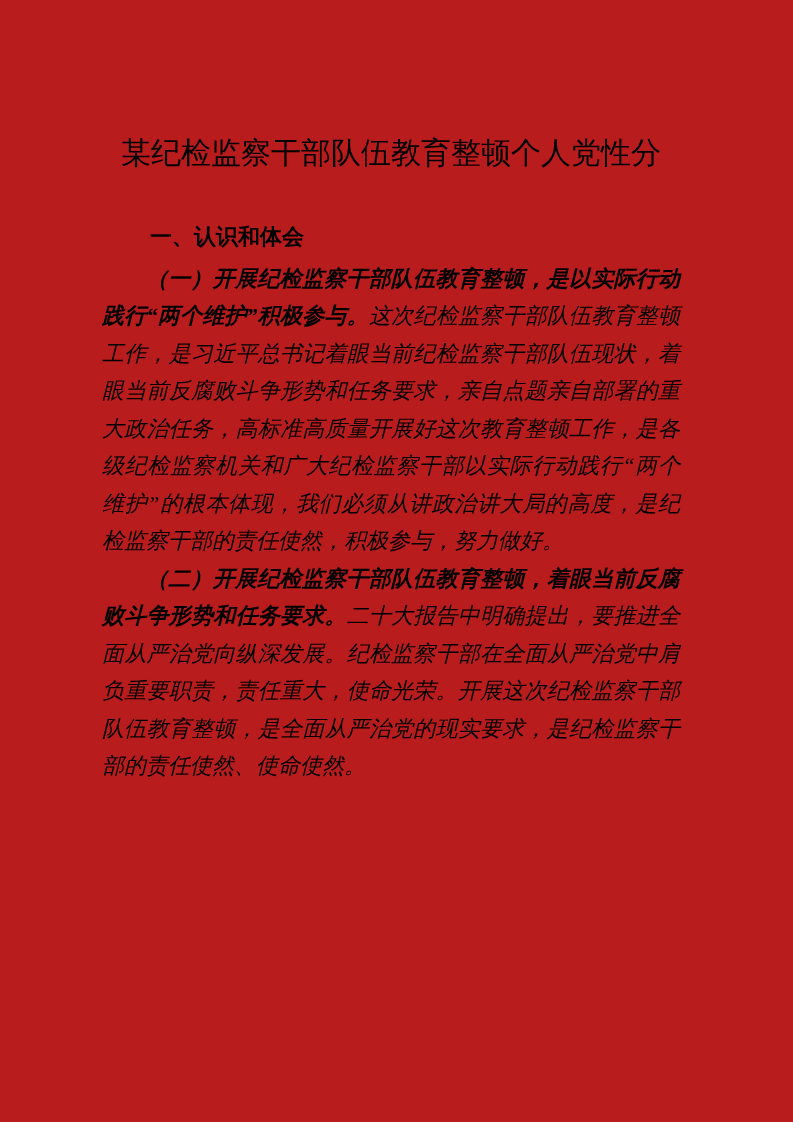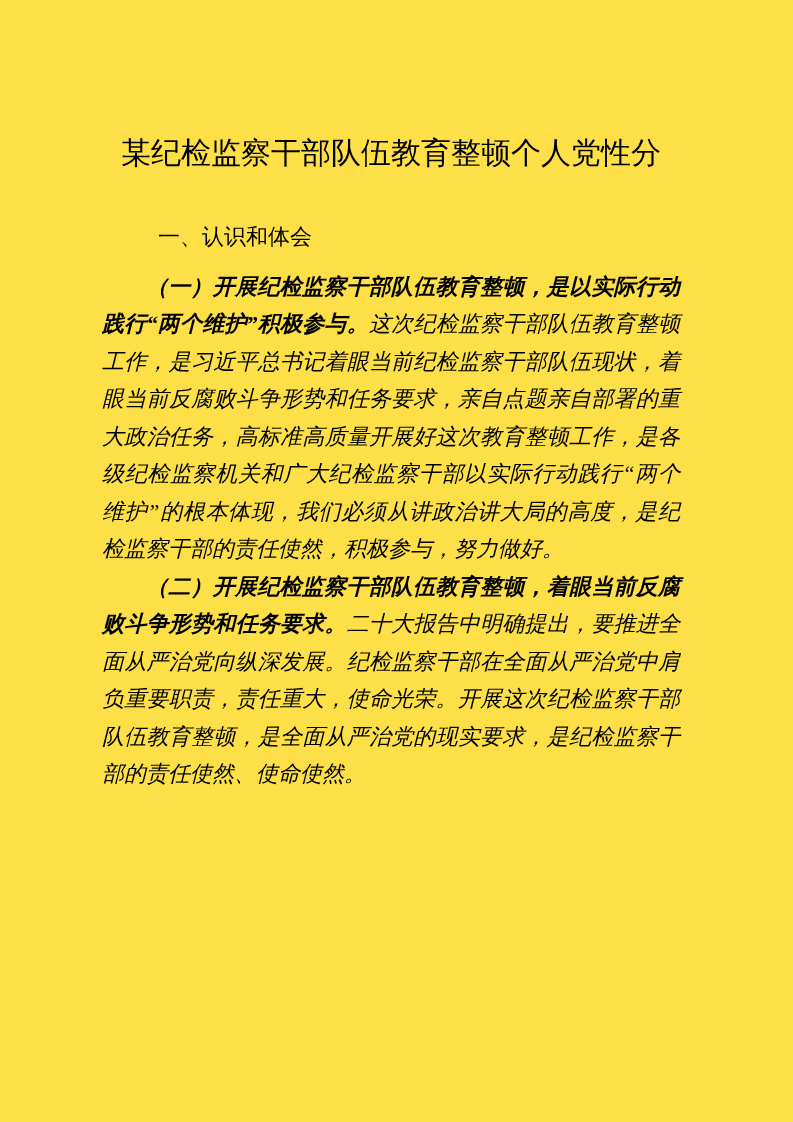--- a/index.html
+++ b/index.html
@@ -5,21 +5,21 @@
   html, body {
     margin: 0;
     padding: 0;
     background: #ffffff;
   }
   .page {
     position: relative;
     width: 793px;
     height: 1122px;
     margin: 0;
-    background: #fde047;
+    background: #b91c1c;
     color: #000000;
     box-sizing: border-box;
     padding: 124px 113px 0 102px;
     overflow: hidden;
   }
   .doc-title {
     font-family: "Liberation Serif", "DejaVu Serif", serif;
     font-size: 30px;
     font-weight: 400;
     line-height: 58px;
@@ -40,25 +40,25 @@
   .para.kaiti {
     font-style: italic; 
   }
   .para.kaiti .lead {
     font-weight: 700;
     font-style: italic;
   }
   .section-heading {
     font-family: "Liberation Sans", "DejaVu Sans", sans-serif;
     font-size: 22px;
-    font-weight: 400;
+    font-weight: 700;
     line-height: 37.5px;
     text-indent: 2em;
     color: #000000;
-    margin: 12px;
+    margin: 4px;
   }
 </style>
 </head>
 <body>
 
 <div class="page">
 
   <h1 class="doc-title">
     <div>某纪检监察干部队伍教育整顿个人党性分</div>
   </h1>

